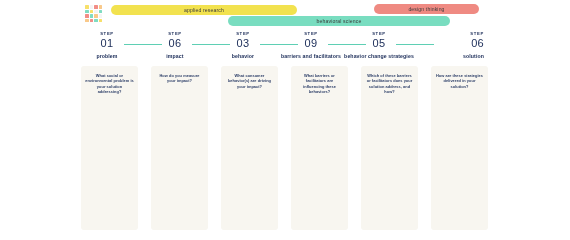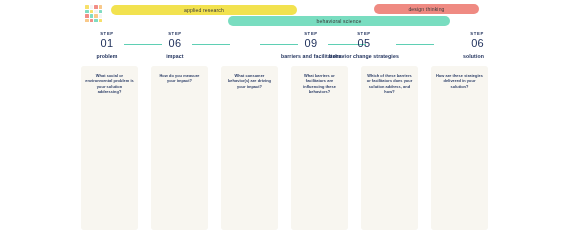--- a/index.html
+++ b/index.html
@@ -161,26 +161,31 @@
     <div class="step" style="left: -10px; color: rgb(32, 49, 92);">
       <div class="kicker">STEP</div>
       <div class="num">01</div>
       <div class="name">problem</div>
     </div>
     <div class="step" style="left: 58px; color: rgb(32, 49, 92);">
       <div class="kicker">STEP</div>
       <div class="num">06</div>
       <div class="name">impact</div>
     </div>
+    <div class="step" style="left: 126px; color: rgb(32, 49, 92);">
+      <div class="kicker">STEP</div>
+      <div class="num">03</div>
+      <div class="name">behavior</div>
+    </div>
     <div class="step" style="left: 194px; color: rgb(32, 49, 92);">
       <div class="kicker">STEP</div>
       <div class="num">09</div>
       <div class="name">barriers and facilitators</div>
     </div>
-    <div class="step" style="left: 247px; color: rgb(32, 49, 92);">
+    <div class="step" style="left: 262px; color: rgb(32, 49, 92);">
       <div class="kicker">STEP</div>
       <div class="num">05</div>
       <div class="name">behavior change strategies</div>
     </div>
     <div class="step" style="left: 330px; color: rgb(32, 49, 92); text-align: right;">
       <div class="kicker">STEP</div>
       <div class="num">06</div>
       <div class="name">solution</div>
     </div>
   </div>

